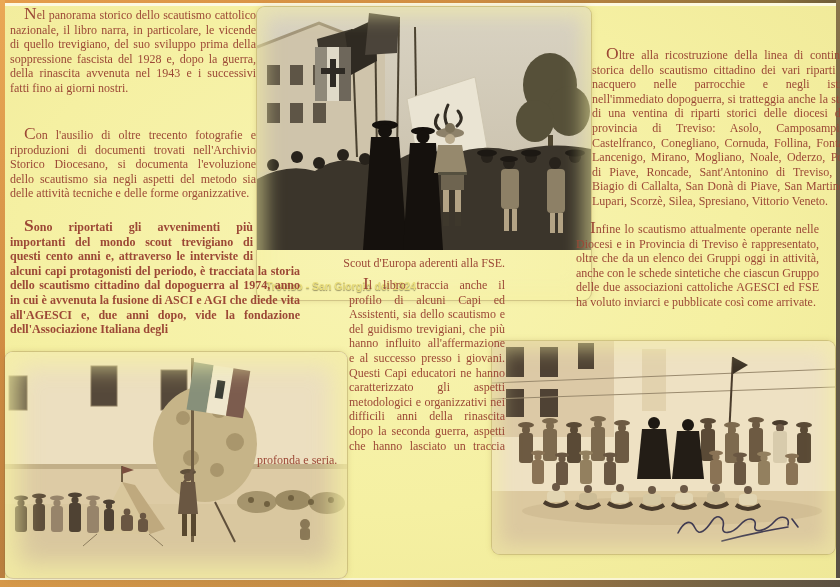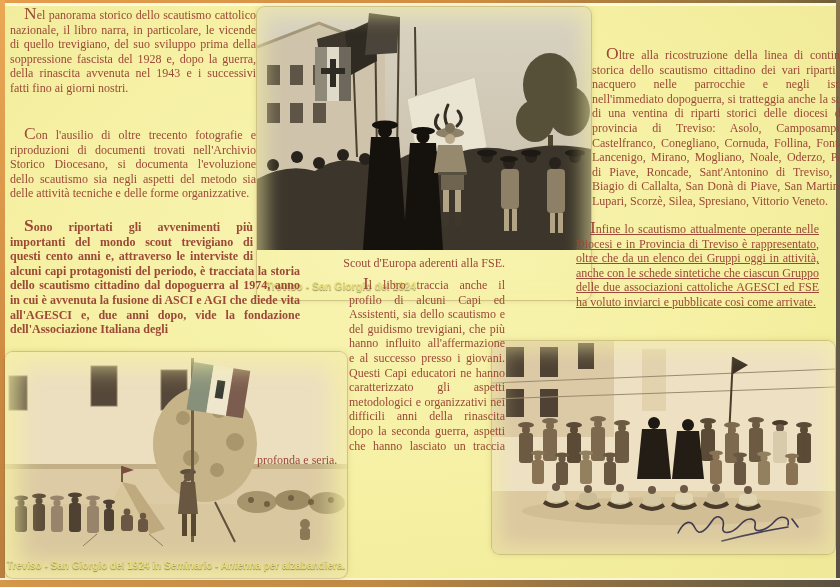--- a/index.html
+++ b/index.html
@@ -24,21 +24,21 @@
   .sp{display:block;}
   .sp-r{float:right;width:47px;height:44px;}
   .sp-l{float:left;width:92px;height:110px;margin-top:58px;}
   #p-l1{left:10px;top:6px;width:246px;}
   #p-l2{left:10px;top:126px;width:246px;}
   #p-l3{left:10px;top:218px;width:290px;font-weight:bold;}
   #p-m0{left:257px;top:256px;width:248px;text-align:right;}
   #p-m1{left:257px;top:276px;width:248px;}
   #p-m2{left:349px;top:448px;width:146px;}
   #p-r1{left:592px;top:6px;width:266px;margin-top:40px;}
-  #p-r2{left:576px;top:220px;width:243px;text-decoration:underline;}
+  #p-r2{left:576px;top:220px;width:243px;}
   
   .photo{position:absolute;border-radius:8px;overflow:hidden;
          box-shadow:0 0 0 1px rgba(130,105,60,.25), 0 0 6px rgba(150,120,60,.25);}
   .photo svg{display:block;}
   .vig{position:absolute;inset:0;border-radius:8px;pointer-events:none;
        box-shadow:inset 0 0 18px 9px rgba(246,241,164,.55);}
   .vig.strong{box-shadow:inset 0 0 24px 14px rgba(246,241,164,.8);}
   #photo-parade{left:257px;top:7px;width:334px;height:293px;}
   #photo-flagpole{left:5px;top:352px;width:342px;height:226px;}
   #photo-group{left:492px;top:341px;width:343px;height:213px;}
@@ -264,21 +264,20 @@
             <circle cx="262" cy="152" r="3"></circle>
             <circle cx="286" cy="146" r="3"></circle>
             <circle cx="306" cy="150" r="3"></circle>
             <circle cx="326" cy="148" r="3"></circle>
           </g>
         <circle cx="300" cy="172" r="5" fill="#8a7856"></circle>
           <rect x="295" y="176" width="10" height="12" rx="3" fill="#8a7856"></rect>
       </g>
     </svg>
     <div class="vig strong"></div>
-    <div class="photo-cap" id="cap-flagpole">Treviso - San Giorgio del 1924 in Seminario - Antenna per alzabandiera.</div>
   </div>
 
   <div class="photo" id="photo-group">
     <svg width="343" height="213" viewBox="0 0 343 213">
       <rect width="343" height="213" fill="#eee1c3"></rect>
       <rect x="0" y="0" width="122" height="96" fill="#dcc9a6"></rect>
       <g fill="#4f4234">
         <rect x="14" y="6" width="18" height="30"></rect>
           <rect x="48" y="6" width="18" height="30"></rect>
         <rect x="86" y="2" width="16" height="26"></rect>

